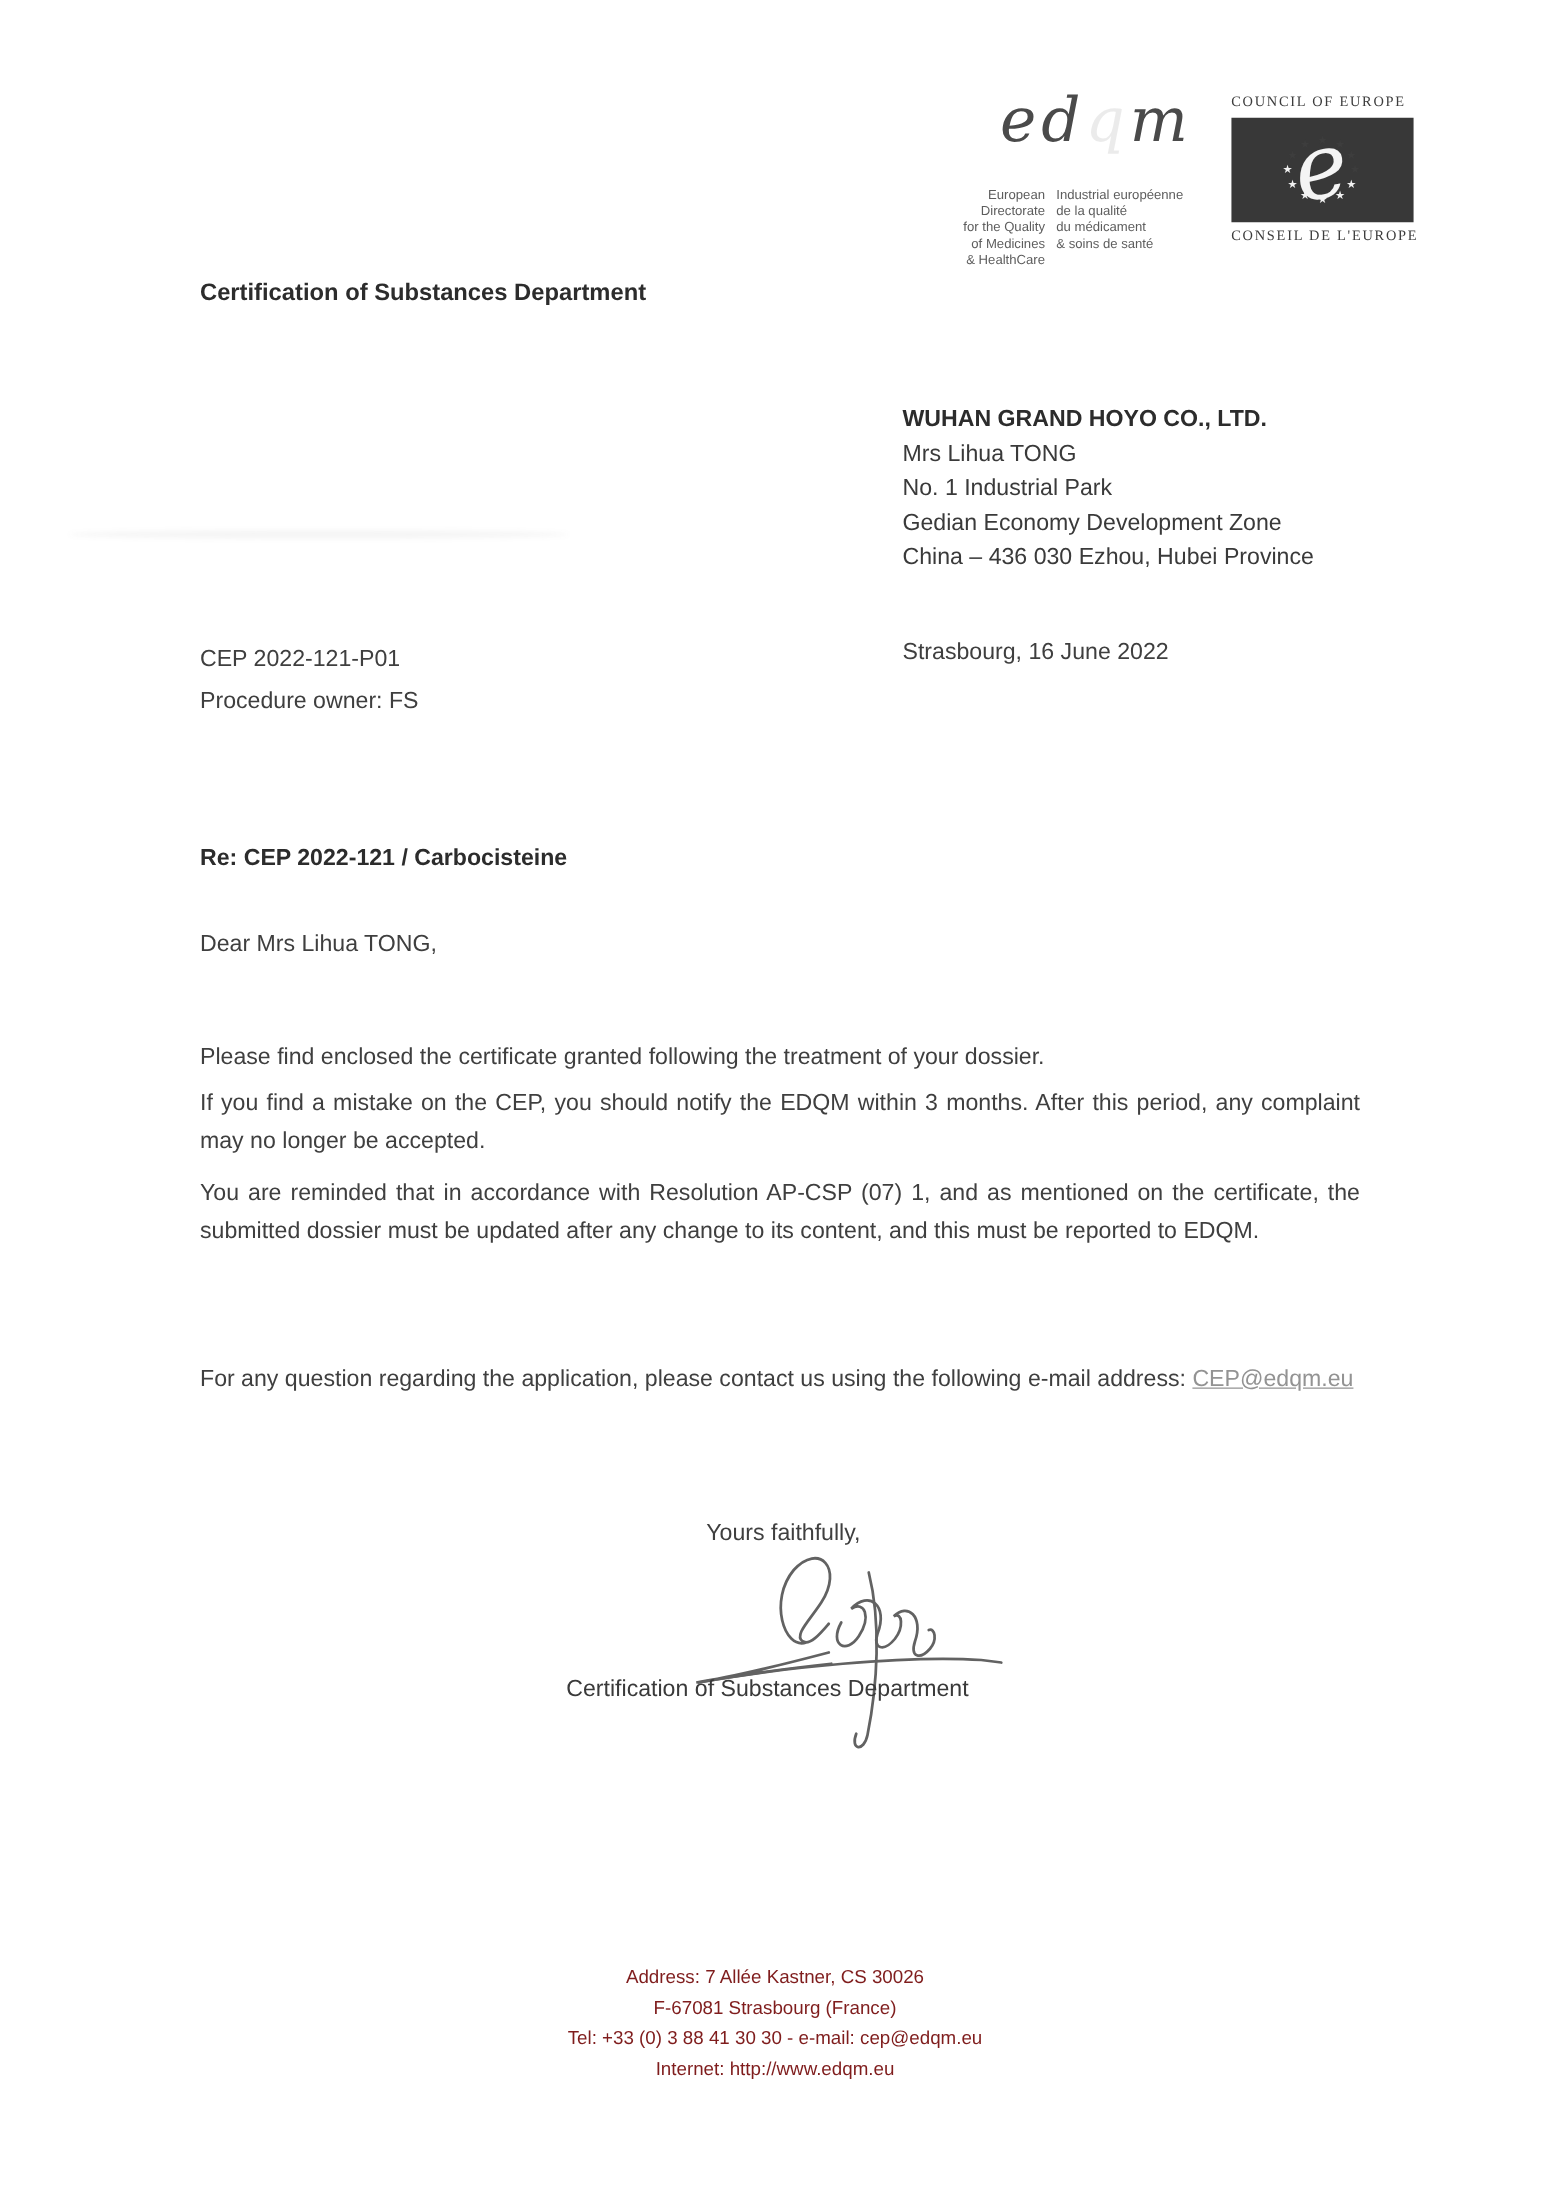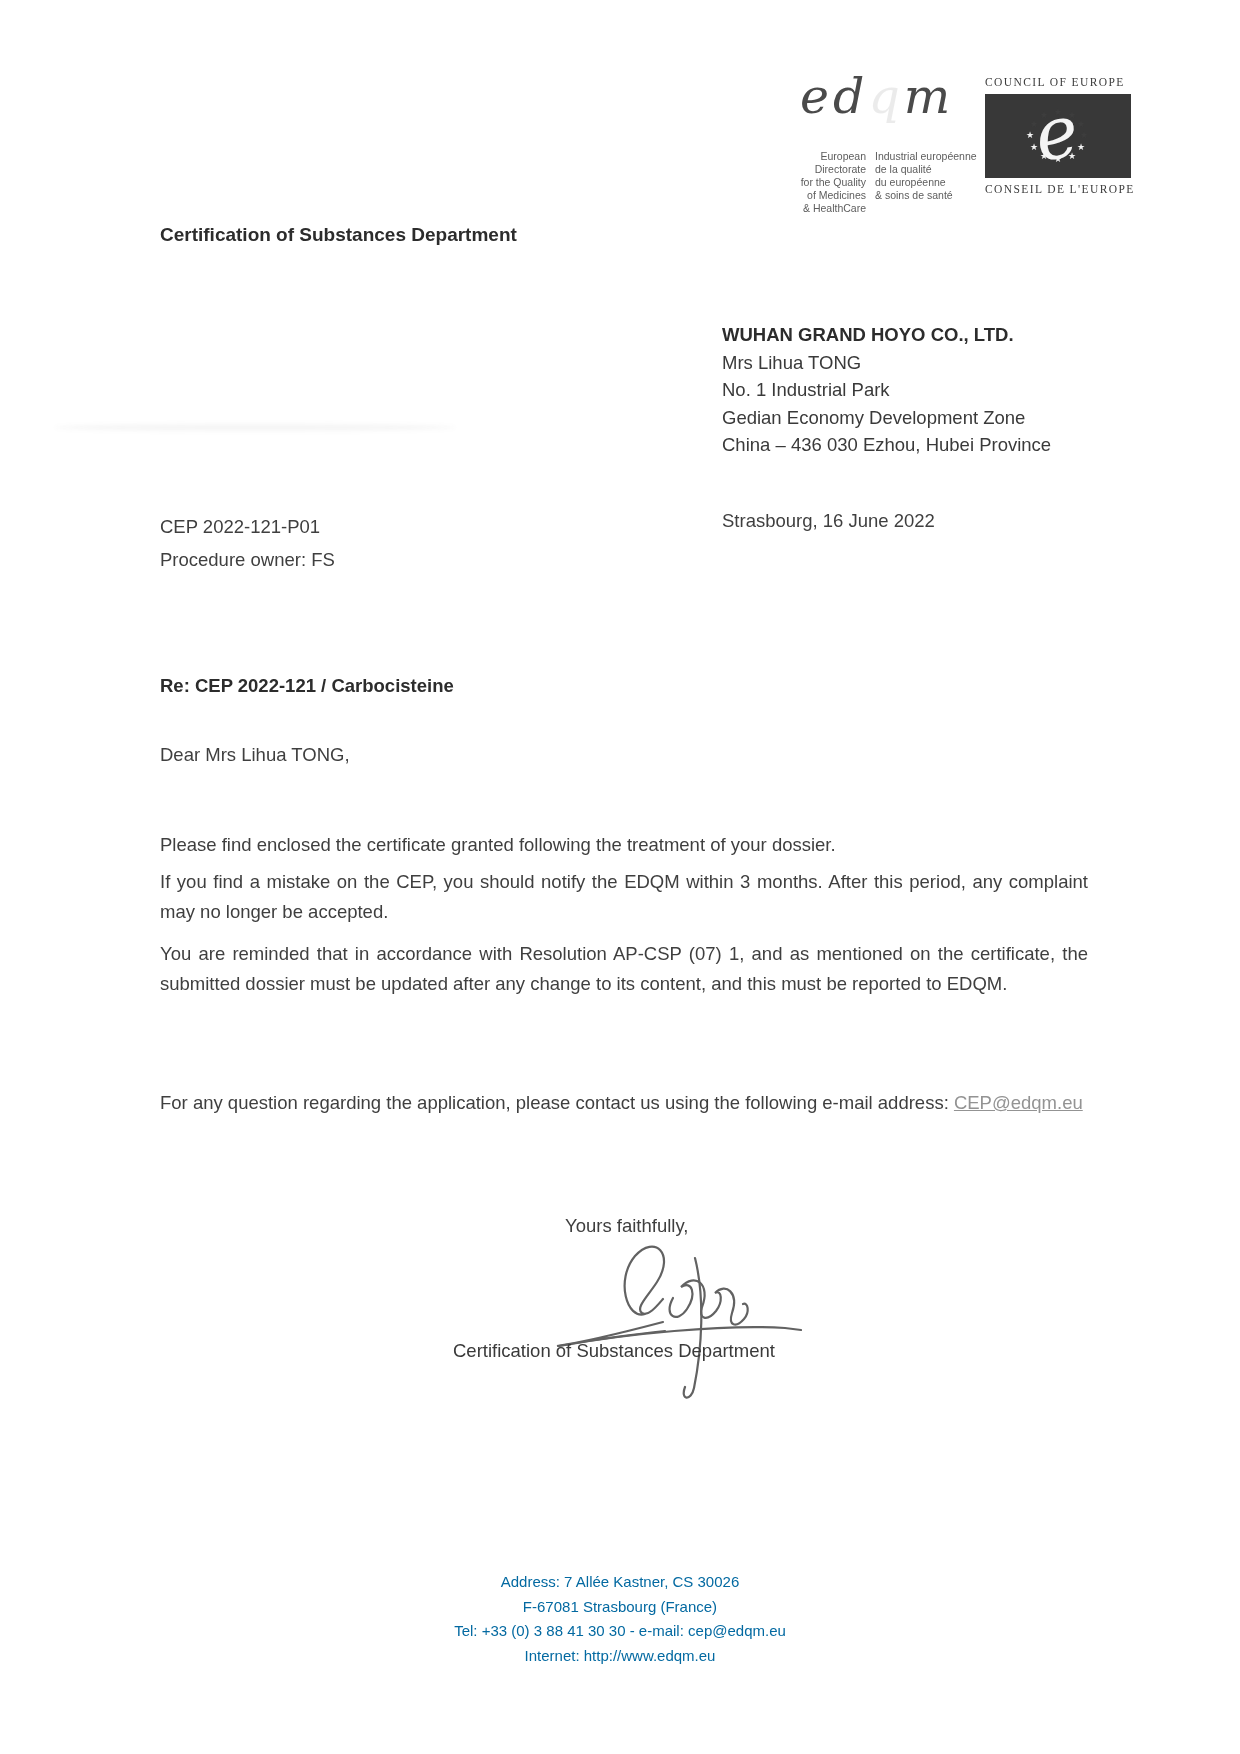--- a/index.html
+++ b/index.html
@@ -24,21 +24,21 @@
     left: 800px; top: 68px;
     font-family: "DejaVu Serif", serif;
     font-style: italic;
     font-size: 49px;
     color: #4a4a4a;
     letter-spacing: 4px;
     white-space: nowrap;
   }
   .edqm-wordmark .ghost { opacity: 0.10; }
   .edqm-tagline {
-    left: 786px; top: 150px;
+    left: 756px; top: 150px;
     display: flex;
     gap: 9px;
     font-size: 10.5px;
     line-height: 13px;
     color: #5d5d5d;
   }
   .edqm-tagline .col-en { text-align: right; width: 80px; }
   .edqm-tagline .col-fr { text-align: left; }
 
   .coe { left: 985px; top: 76px; width: 150px; text-align: left; }
@@ -99,21 +99,21 @@
   .closing { left: 565px; top: 1203px; font-size: 18.5px; margin-top: 12px; }
   .signature-svg { left: 545px; top: 1236px; pointer-events: none; }
   .sig-dept { left: 453px; top: 1340px; font-size: 18.5px; color: #3a3a3a; }
 
   
   .footer {
     left: 0; right: 0; top: 1570px;
     text-align: center;
     font-size: 15px;
     line-height: 24.5px;
-    color: #0369a1;
+    color: #7f1d1d;
   }
 
   
   .scan-artifact {
     left: 55px; top: 424px;
     width: 400px; height: 7px;
     background: rgba(90,90,90,0.06);
     border-radius: 50%;
     filter: blur(2px);
   }
@@ -130,21 +130,21 @@
   <div class="abs edqm-tagline">
     <div class="col-en">
       <div>European Directorate</div>
       <div>for the Quality</div>
       <div>of Medicines</div>
       <div>&amp; HealthCare</div>
     </div>
     <div class="col-fr">
       <div>Industrial européenne</div>
       <div>de la qualité</div>
-      <div>du européenne</div>
+      <div>du médicament</div>
       <div>&amp; soins de santé</div>
     </div>
   </div>
 
   <div class="abs coe">
     <div class="coe-label">COUNCIL OF EUROPE</div>
     <svg class="coe-emblem" width="146" height="84" viewBox="0 0 146 84" xmlns="http://www.w3.org/2000/svg">
       <rect x="0" y="0" width="146" height="84" fill="#383838"></rect>
 
       <g fill="#f2f2f2" font-size="9" text-anchor="middle">

